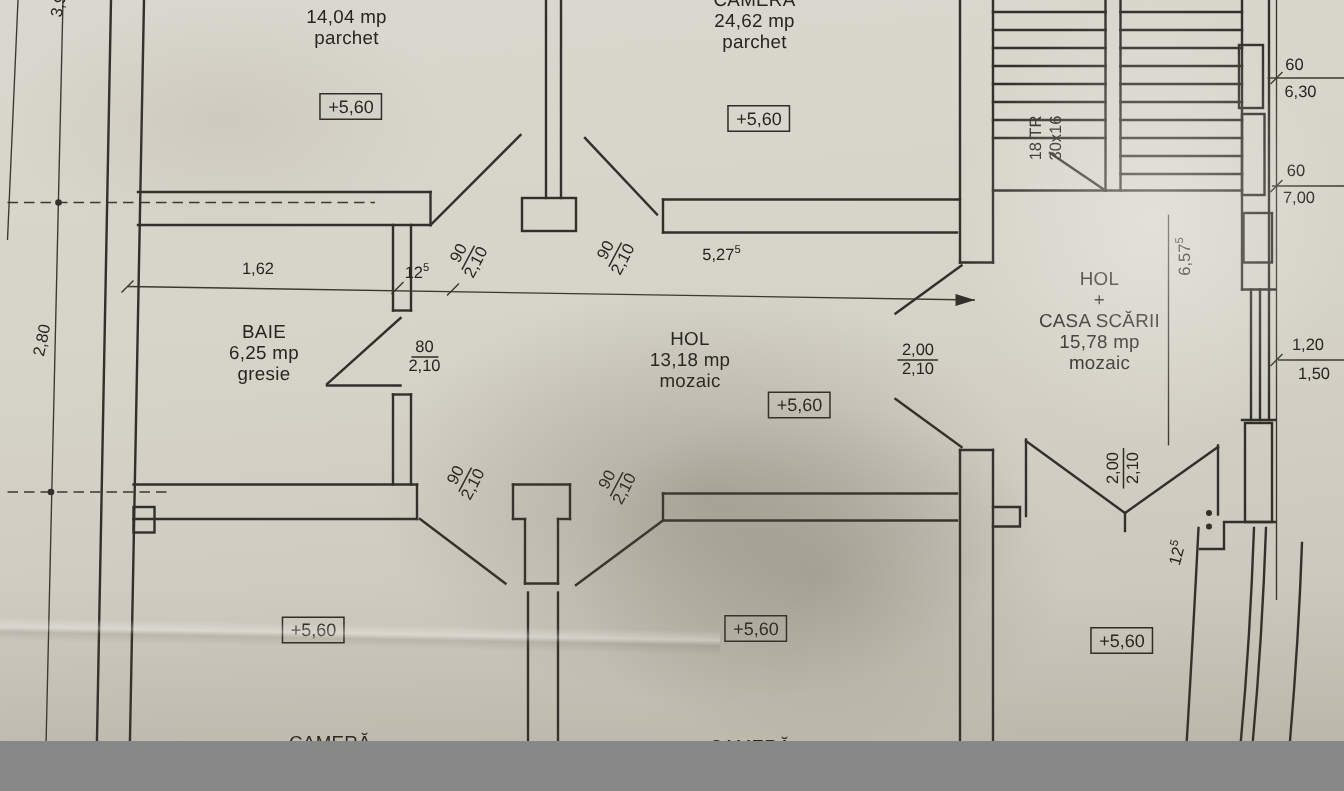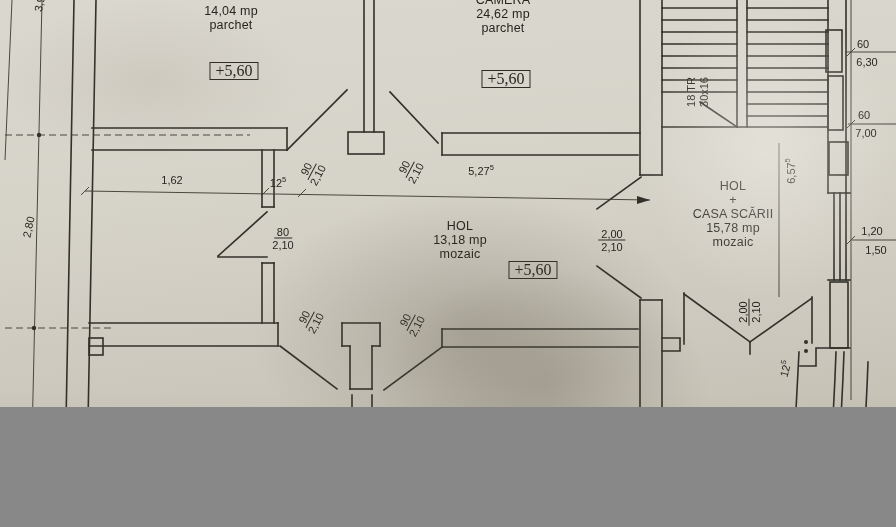--- a/index.html
+++ b/index.html
@@ -1,25 +1,25 @@
 <!DOCTYPE html>
 <html><head>
 <meta charset="utf-8">
 <style>
   html,body{margin:0;padding:0;background:#888;}
   .stage{
-    position:relative;width:896px;height:407px;overflow:hidden;
+    position:relative;width:896px;height:494px;overflow:hidden;
     background:linear-gradient(175deg,#dad7ce 0%,#d6d3c9 45%,#cdc9be 78%,#c6c2b6 100%);
     font-family:"Liberation Sans", sans-serif;
   }
   .stage svg{position:absolute;left:0;top:0;}
   .lbl{position:absolute;transform:translate(-50%,-50%);font-size:11px;color:#27251f;
        white-space:nowrap;line-height:13px;text-align:center;}
   .room{font-size:12.5px;line-height:14px;letter-spacing:.2px;}
-  .badge{border:1.5px solid #2e2c26;padding:0 5px;font-size:16px;line-height:16px;font-family:Liberation Serif, serif;}
+  .badge{border:1.5px solid #2e2c26;padding:0 5px;font-size:12px;line-height:16px;}
   .frac{display:inline-flex;flex-direction:column;align-items:center;line-height:12px;}
   .frac .ftop{border-bottom:1.2px solid #2e2c26;padding:0 3px;display:block;}
   .frac .fbot{display:block;}
   .r-62{transform:translate(-50%,-50%) rotate(-62deg);}
   .r-75{transform:translate(-50%,-50%) rotate(-75deg);}
   .r-78{transform:translate(-50%,-50%) rotate(-78deg);}
   .r-90{transform:translate(-50%,-50%) rotate(-90deg);}
   .sup{font-size:7.5px;vertical-align:5px;line-height:0;}
   .shade{position:absolute;pointer-events:none;}
   .shade-center{left:250px;top:190px;width:440px;height:280px;
@@ -184,20 +184,25 @@
 
   <div class="lbl room" style="left:231px;top:18px">
     <div>14,04 mp</div>
     <div>parchet</div>
   </div>
   <div class="lbl room" style="left:503px;top:14px">
     <div>CAMERĂ</div>
     <div>24,62 mp</div>
     <div>parchet</div>
   </div>
+  <div class="lbl room" style="left:176px;top:235px">
+    <div>BAIE</div>
+    <div>6,25 mp</div>
+    <div>gresie</div>
+  </div>
   <div class="lbl room" style="left:460px;top:240px">
     <div>HOL</div>
     <div>13,18 mp</div>
     <div>mozaic</div>
   </div>
   <div class="lbl room" style="left:733px;top:214px">
     <div>HOL</div>
     <div>+</div>
     <div>CASA SCĂRII</div>
     <div>15,78 mp</div>

